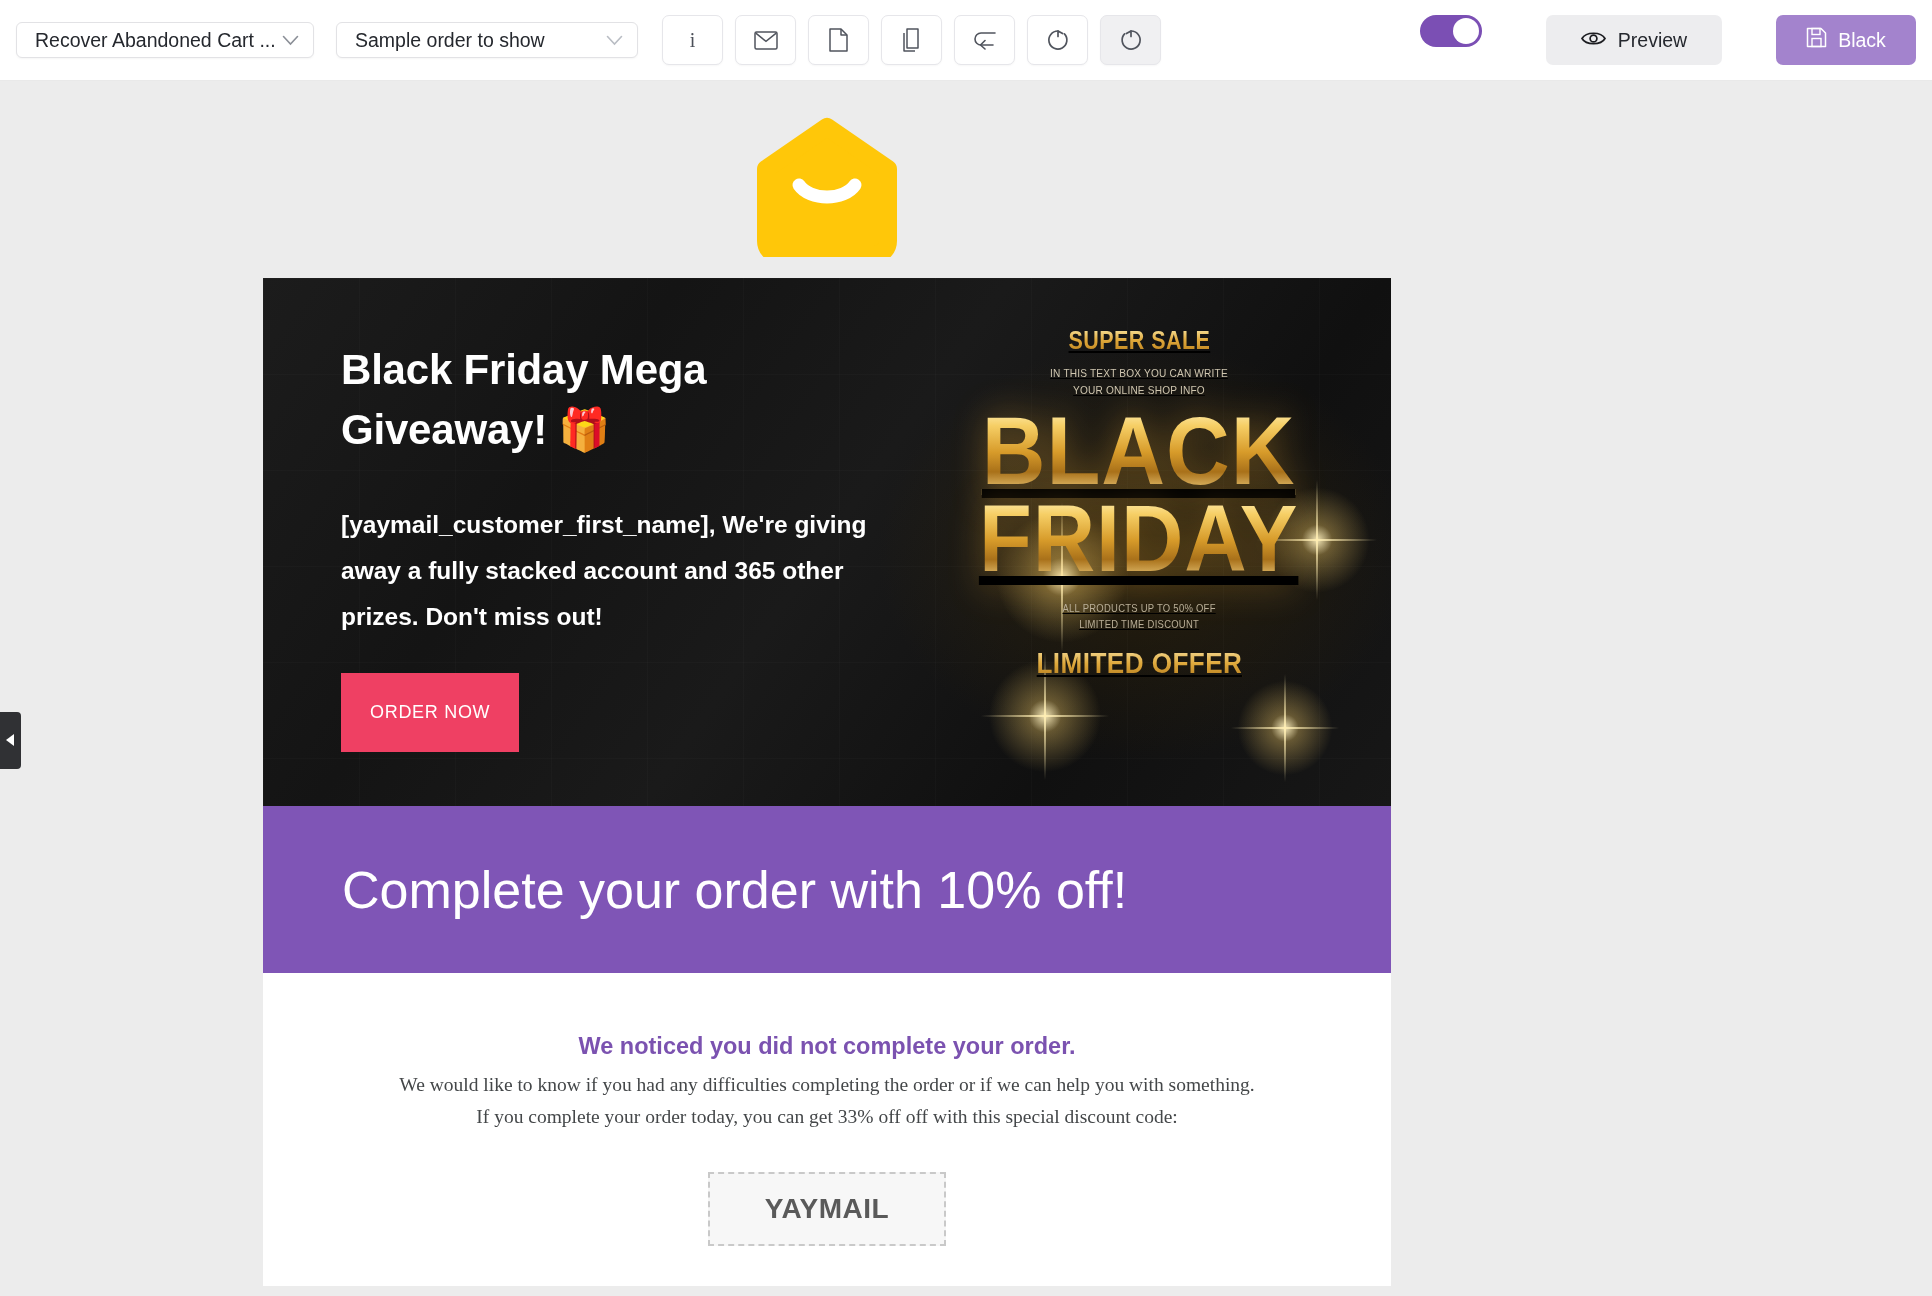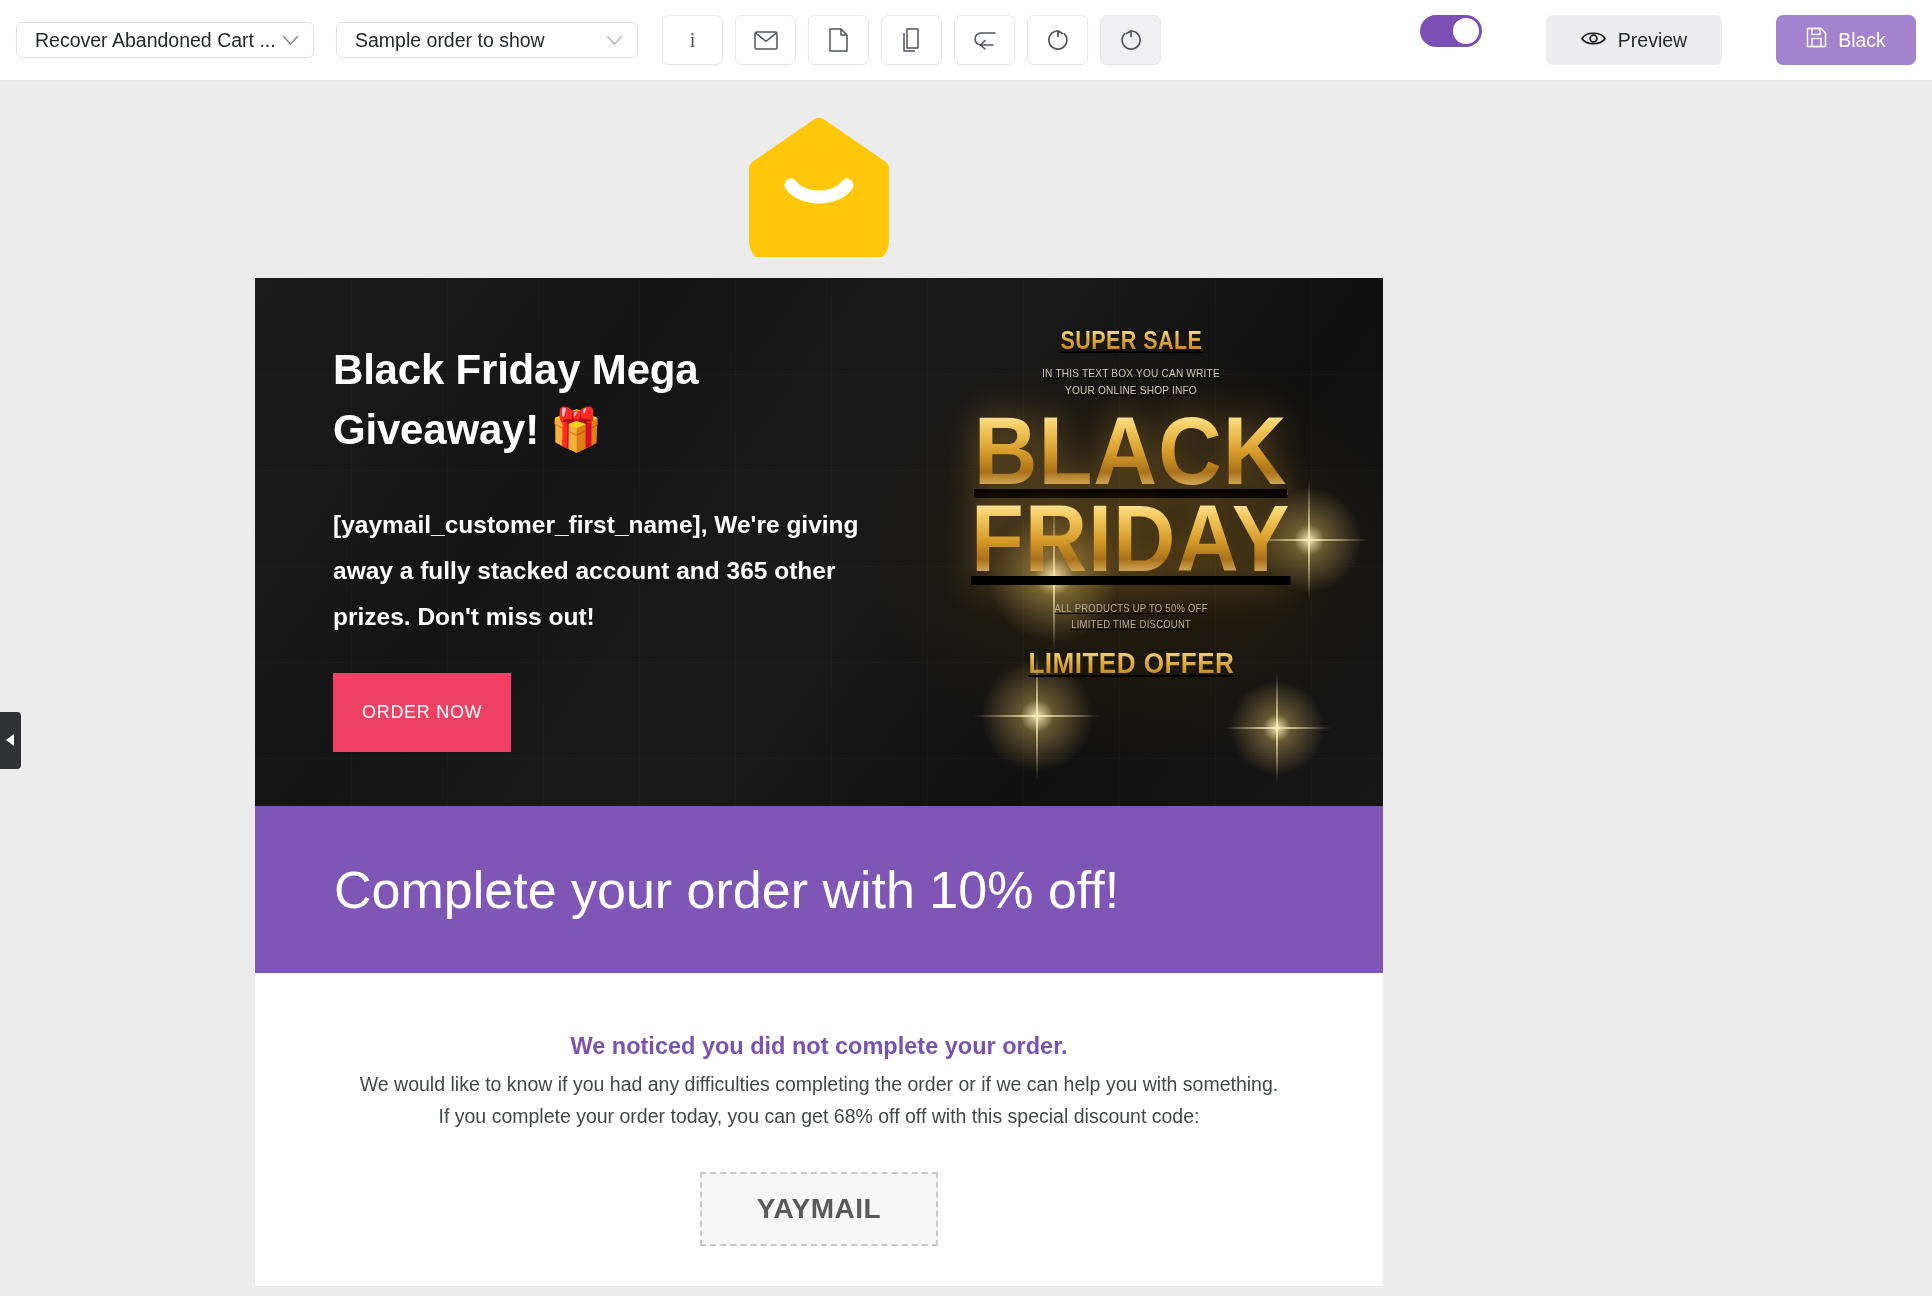--- a/index.html
+++ b/index.html
@@ -95,21 +95,21 @@
     position: absolute; left: 0; top: 712px;
     width: 21px; height: 57px;
     background: #303134;
     border-radius: 0 4px 4px 0;
     display: flex; align-items: center; justify-content: center;
     cursor: pointer; z-index: 15;
   }
 
   
   .canvas {
-    position: absolute; top: 81px; left: 9px;
+    position: absolute; top: 81px; left: 17px;
     width: 1620px; height: 1215px;
     background: #ececec;
     overflow: hidden;
   }
 
   .logo-wrap {
     width: 100%; display: flex; justify-content: center;
     padding-top: 36px;
   }
   .logo {
@@ -228,21 +228,21 @@
   }
   .band-text { font-size: 52px; color: #ffffff; }
 
   
   .body-sec { background: #fff; padding: 60px 74px 40px; text-align: center; }
   .body-h {
     font-size: 23.5px; font-weight: bold; color: #7b52b0;
     margin-bottom: 9px;
   }
   .body-p {
-    font-size: 19.5px; color: #444749; line-height: 1.62;
+    font-size: 19.5px; color: #444749; line-height: 1.62; font-family: Liberation Serif, serif;
   }
   .coupon {
     margin: 40px auto 0;
     width: 238px; height: 74px;
     background: #f7f7f7;
     border: 2px dashed #c9c9c9;
     display: flex; align-items: center; justify-content: center;
     font-size: 28px; font-weight: bold; color: #5a5a5a;
     letter-spacing: .5px;
   }
@@ -417,18 +417,18 @@
       </div>
     </div>
 
     <div class="band">
       <div class="band-text">Complete your order with 10% off!</div>
     </div>
 
     <div class="body-sec">
       <div class="body-h">We noticed you did not complete your order.</div>
       <div class="body-p">We would like to know if you had any difficulties completing the order or if we can help you with something.</div>
-      <div class="body-p">If you complete your order today, you can get 68% off off with this special discount code:</div>
+      <div class="body-p">If you complete your order today, you can get 33% off off with this special discount code:</div>
       <div class="coupon">YAYMAIL</div>
     </div>
 
   </div>
 </div>
 
 </body></html>

